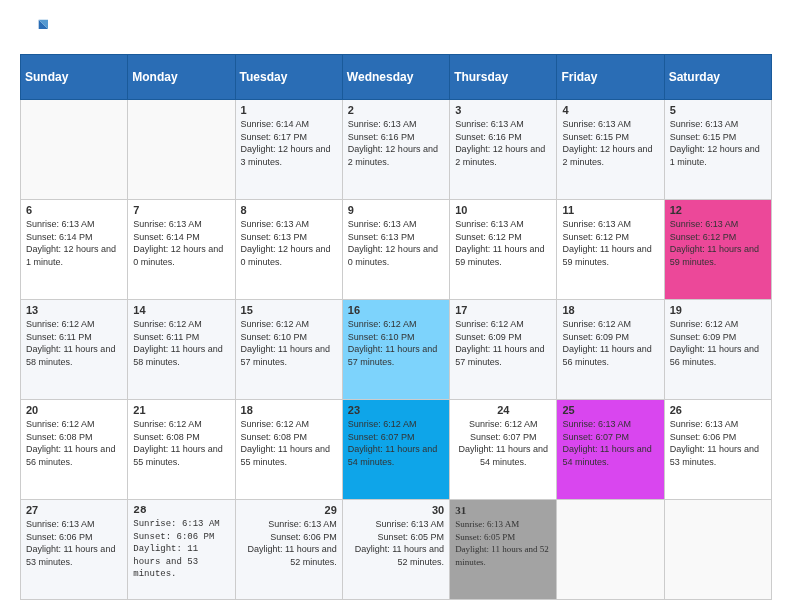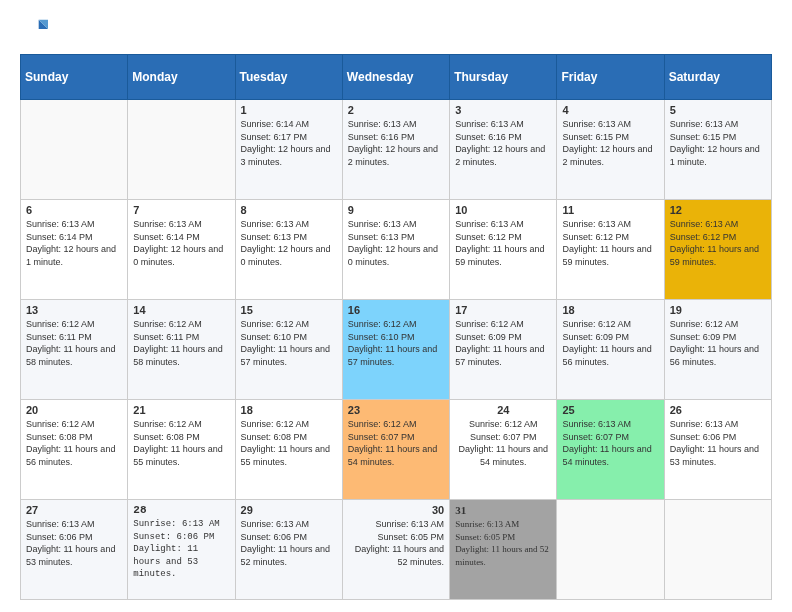--- a/index.html
+++ b/index.html
@@ -203,21 +203,21 @@
             <div class="cell-content" style="white-space: pre-line;">Sunrise: 6:13 AM
 Sunset: 6:12 PM
 Daylight: 11 hours and 59 minutes.</div>
           </td>
           <td style="background: rgb(255, 255, 255);">
             <span class="day-number">11</span>
             <div class="cell-content" style="white-space: pre-line;">Sunrise: 6:13 AM
 Sunset: 6:12 PM
 Daylight: 11 hours and 59 minutes.</div>
           </td>
-          <td style="background: #eab308;">
+          <td style="background: #ec4899;">
             <span class="day-number">12</span>
             <div class="cell-content" style="white-space: pre-line;">Sunrise: 6:13 AM
 Sunset: 6:12 PM
 Daylight: 11 hours and 59 minutes.</div>
           </td>
         </tr>
         <tr>
           <td style="background: rgb(245, 247, 250);">
             <span class="day-number">13</span>
             <div class="cell-content" style="white-space: pre-line;">Sunrise: 6:12 AM
@@ -273,33 +273,33 @@
             <div class="cell-content" style="white-space: pre-line;">Sunrise: 6:12 AM
 Sunset: 6:08 PM
 Daylight: 11 hours and 55 minutes.</div>
           </td>
           <td style="background: rgb(255, 255, 255);">
             <span class="day-number">18</span>
             <div class="cell-content" style="white-space: pre-line;">Sunrise: 6:12 AM
 Sunset: 6:08 PM
 Daylight: 11 hours and 55 minutes.</div>
           </td>
-          <td style="background: #fdba74;">
+          <td style="background: #0ea5e9;">
             <span class="day-number">23</span>
             <div class="cell-content" style="white-space: pre-line;">Sunrise: 6:12 AM
 Sunset: 6:07 PM
 Daylight: 11 hours and 54 minutes.</div>
           </td>
           <td style="background: rgb(255, 255, 255); text-align: center;">
             <span class="day-number">24</span>
             <div class="cell-content" style="white-space: pre-line;">Sunrise: 6:12 AM
 Sunset: 6:07 PM
 Daylight: 11 hours and 54 minutes.</div>
           </td>
-          <td style="background: #86efac;">
+          <td style="background: #d946ef;">
             <span class="day-number">25</span>
             <div class="cell-content" style="white-space: pre-line;">Sunrise: 6:13 AM
 Sunset: 6:07 PM
 Daylight: 11 hours and 54 minutes.</div>
           </td>
           <td style="background: rgb(255, 255, 255);">
             <span class="day-number">26</span>
             <div class="cell-content" style="white-space: pre-line;">Sunrise: 6:13 AM
 Sunset: 6:06 PM
 Daylight: 11 hours and 53 minutes.</div>
@@ -311,21 +311,21 @@
             <div class="cell-content" style="white-space: pre-line;">Sunrise: 6:13 AM
 Sunset: 6:06 PM
 Daylight: 11 hours and 53 minutes.</div>
           </td>
           <td style="background: rgb(245, 247, 250); font-family: Liberation Mono, monospace;">
             <span class="day-number">28</span>
             <div class="cell-content" style="white-space: pre-line;">Sunrise: 6:13 AM
 Sunset: 6:06 PM
 Daylight: 11 hours and 53 minutes.</div>
           </td>
-          <td style="background: rgb(245, 247, 250);">
+          <td style="background: rgb(245, 247, 250); text-align: right;">
             <span class="day-number">29</span>
             <div class="cell-content" style="white-space: pre-line;">Sunrise: 6:13 AM
 Sunset: 6:06 PM
 Daylight: 11 hours and 52 minutes.</div>
           </td>
           <td style="background: rgb(245, 247, 250); text-align: right;">
             <span class="day-number">30</span>
             <div class="cell-content" style="white-space: pre-line;">Sunrise: 6:13 AM
 Sunset: 6:05 PM
 Daylight: 11 hours and 52 minutes.</div>

